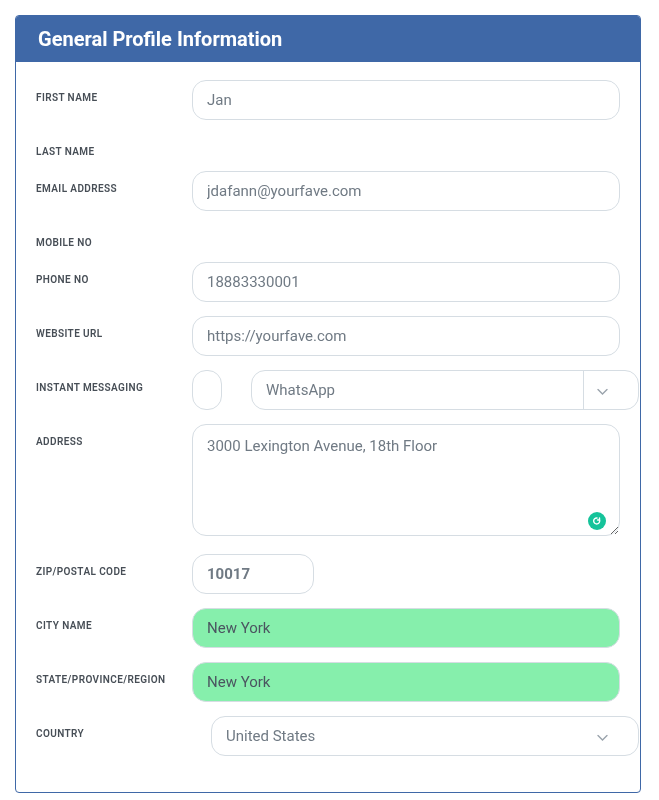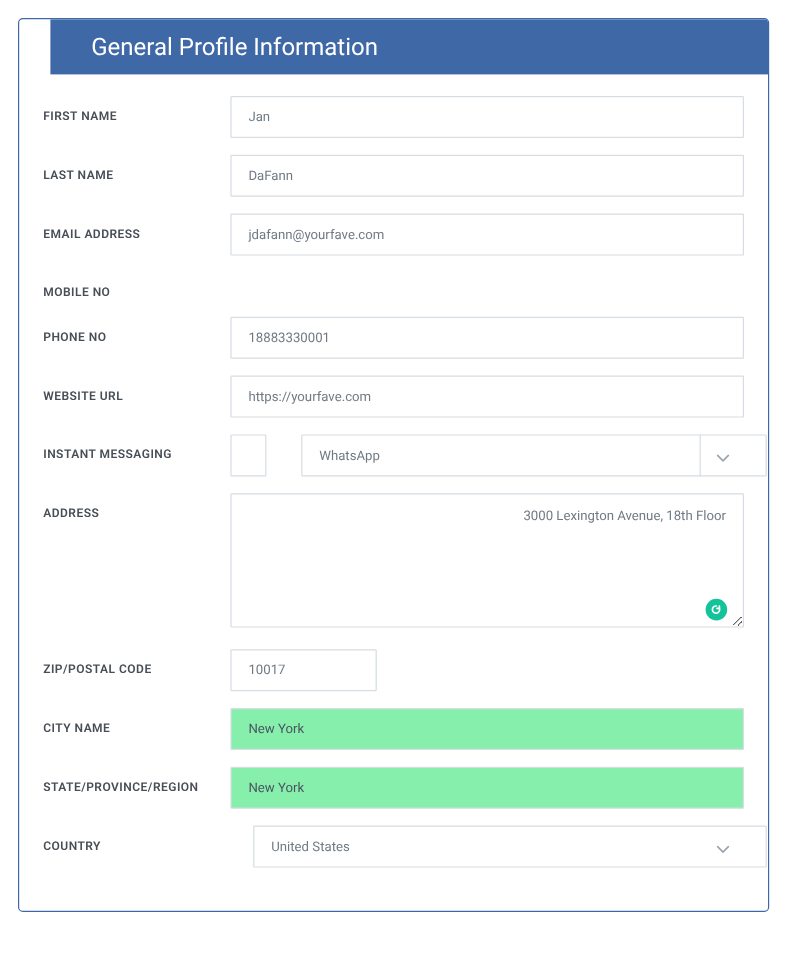--- a/index.html
+++ b/index.html
@@ -11,24 +11,23 @@
     .panel {
       width: 626px;
       border: 1px solid #3f68a7;
       border-radius: 4px;
       overflow: hidden;
       background: #fff;
     }
     .panel-header {
       background: #3f68a7;
       color: #fff;
-      padding: 11px 34px;
+      padding: 11px 22px;
       font-size: 20px;
-      font-weight: 400;
-      margin-left: 26px;
+      font-weight: 700;
     }
     .panel-body {
       padding: 18px 20px 22px 20px;
     }
     .form-row {
       display: flex;
       align-items: flex-start;
       margin-bottom: 14px;
     }
     .form-label {
@@ -42,34 +41,33 @@
       text-transform: uppercase;
     }
     .form-field {
       flex: 1;
       display: flex;
       gap: 10px;
     }
     .text-input, .textarea-input, .select-input {
       width: 100%;
       padding: 10px 14px;
-      font-size: 11px;
+      font-size: 15px;
       border: 1px solid #d6dde3;
-      border-radius: 1px;
+      border-radius: 14px;
       background: #fff;
       color: #707a84;
       font-family: inherit;
       outline: none;
     }
     .text-input::placeholder { color: #9aa3ac; }
     .textarea-input {
       height: 112px;
       resize: vertical;
       line-height: 1.5;
-      text-align: right;
     }
     .textarea-wrap {
       position: relative;
       width: 100%;
     }
     .grammarly-badge {
       position: absolute;
       right: 14px;
       bottom: 10px;
       width: 18px;
@@ -80,20 +78,21 @@
       align-items: center;
       justify-content: center;
     }
     .highlight-input {
       background: #86efac;
       color: #4b5560;
       border: 1px solid #d6dde3;
     }
     .zip-input {
       width: 122px;
+      font-weight: bold;
     }
     .im-handle { flex: 1; }
     .im-select-wrap {
       width: 142px;
       position: relative;
     }
     .select-wrap {
       position: relative;
       width: 100%;
     }
@@ -131,23 +130,20 @@
 
     <div class="form-row">
       <div class="form-label">FIRST NAME</div>
       <div class="form-field">
         <input type="text" class="text-input" value="Jan" style="">
       </div>
     </div>
 
     <div class="form-row">
       <div class="form-label">LAST NAME</div>
-      <div class="form-field">
-        <input type="text" class="text-input" value="DaFann" style="">
-      </div>
     </div>
 
     <div class="form-row">
       <div class="form-label">EMAIL ADDRESS</div>
       <div class="form-field">
         <input type="text" class="text-input" value="jdafann@yourfave.com" style="">
       </div>
     </div>
 
     <div class="form-row">

